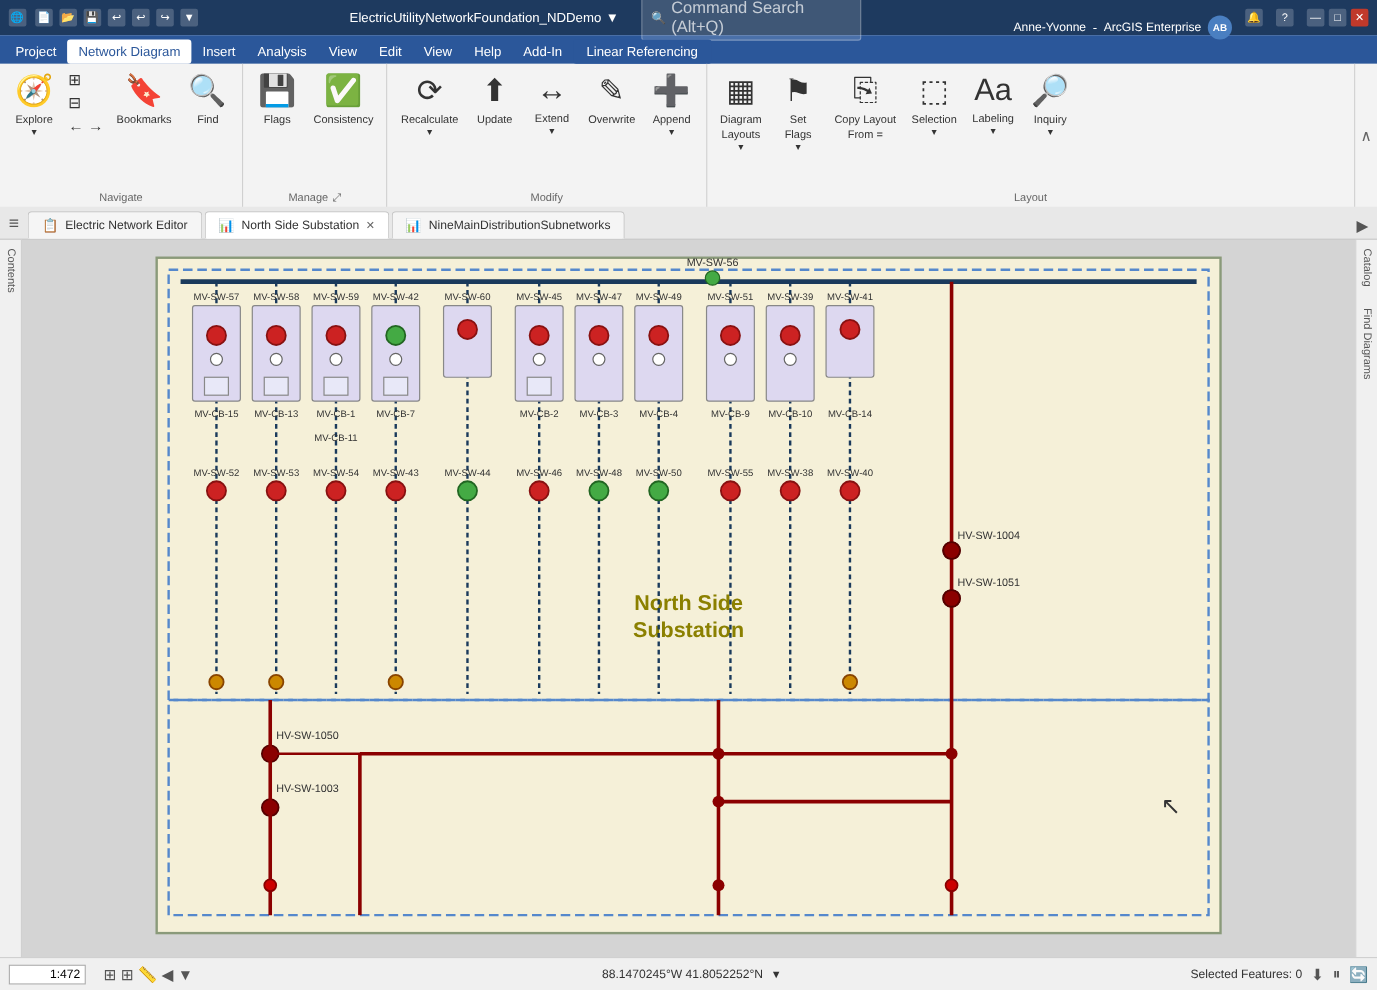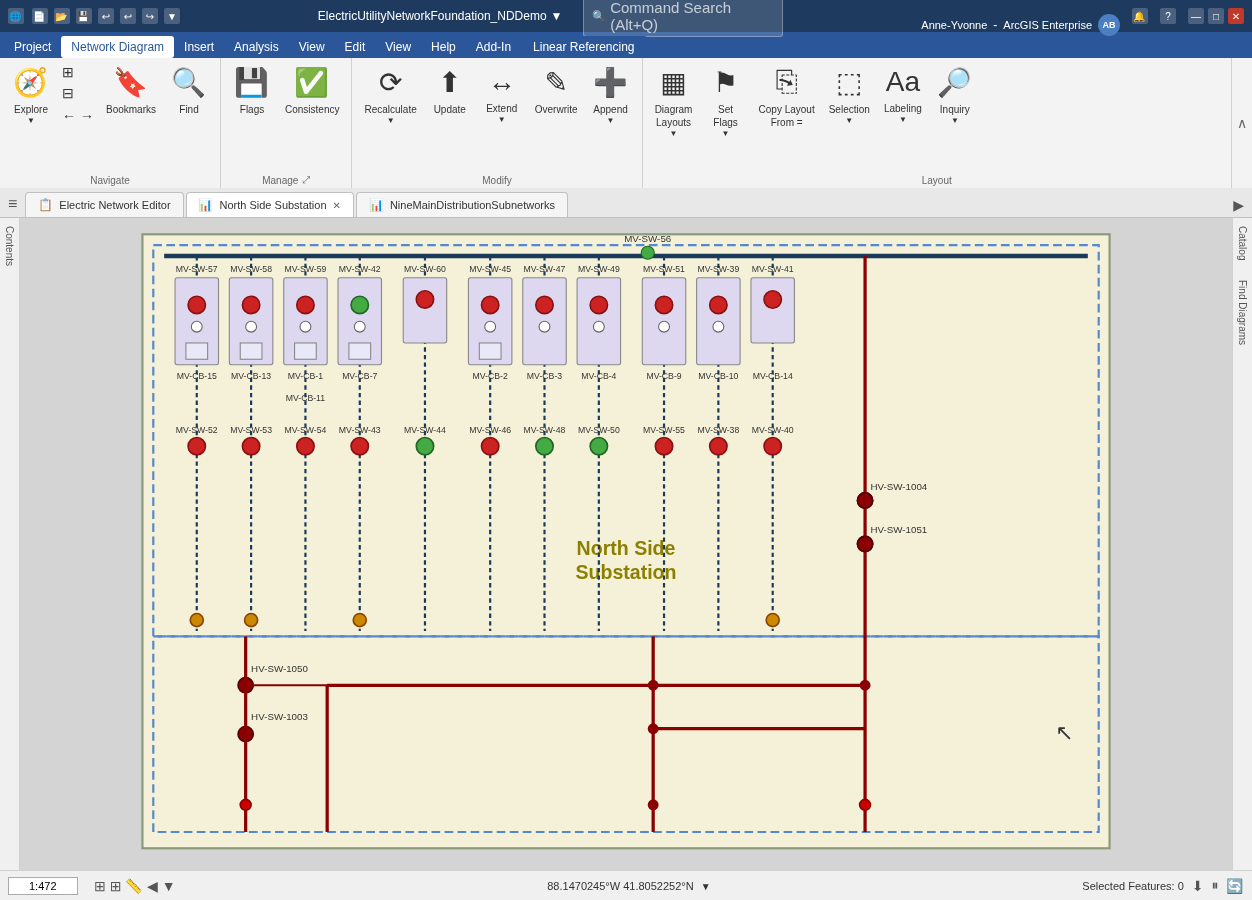--- a/index.html
+++ b/index.html
@@ -141,24 +141,25 @@
       border-top: 1px solid #d0d0d0;
       display: flex;
       align-items: center;
       padding: 0 8px;
       gap: 16px;
       font-size: 11px;
       color: #333;
     }
     .scale-input {
       border: 1px solid #aaa;
-      padding: 2px 20px;
+      padding: 2px 4px;
       width: 70px;
       font-size: 11px;
       background: white;
+      text-align: right;
     }
     .statusbar-icons { display: flex; gap: 4px; align-items: center; }
     .status-icon { font-size: 14px; cursor: pointer; color: #555; }
     .statusbar-center { flex: 1; text-align: center; }
     .statusbar-right { display: flex; align-items: center; gap: 8px; }
 
     
     .diagram-svg {
       width: 100%;
       height: 100%;

